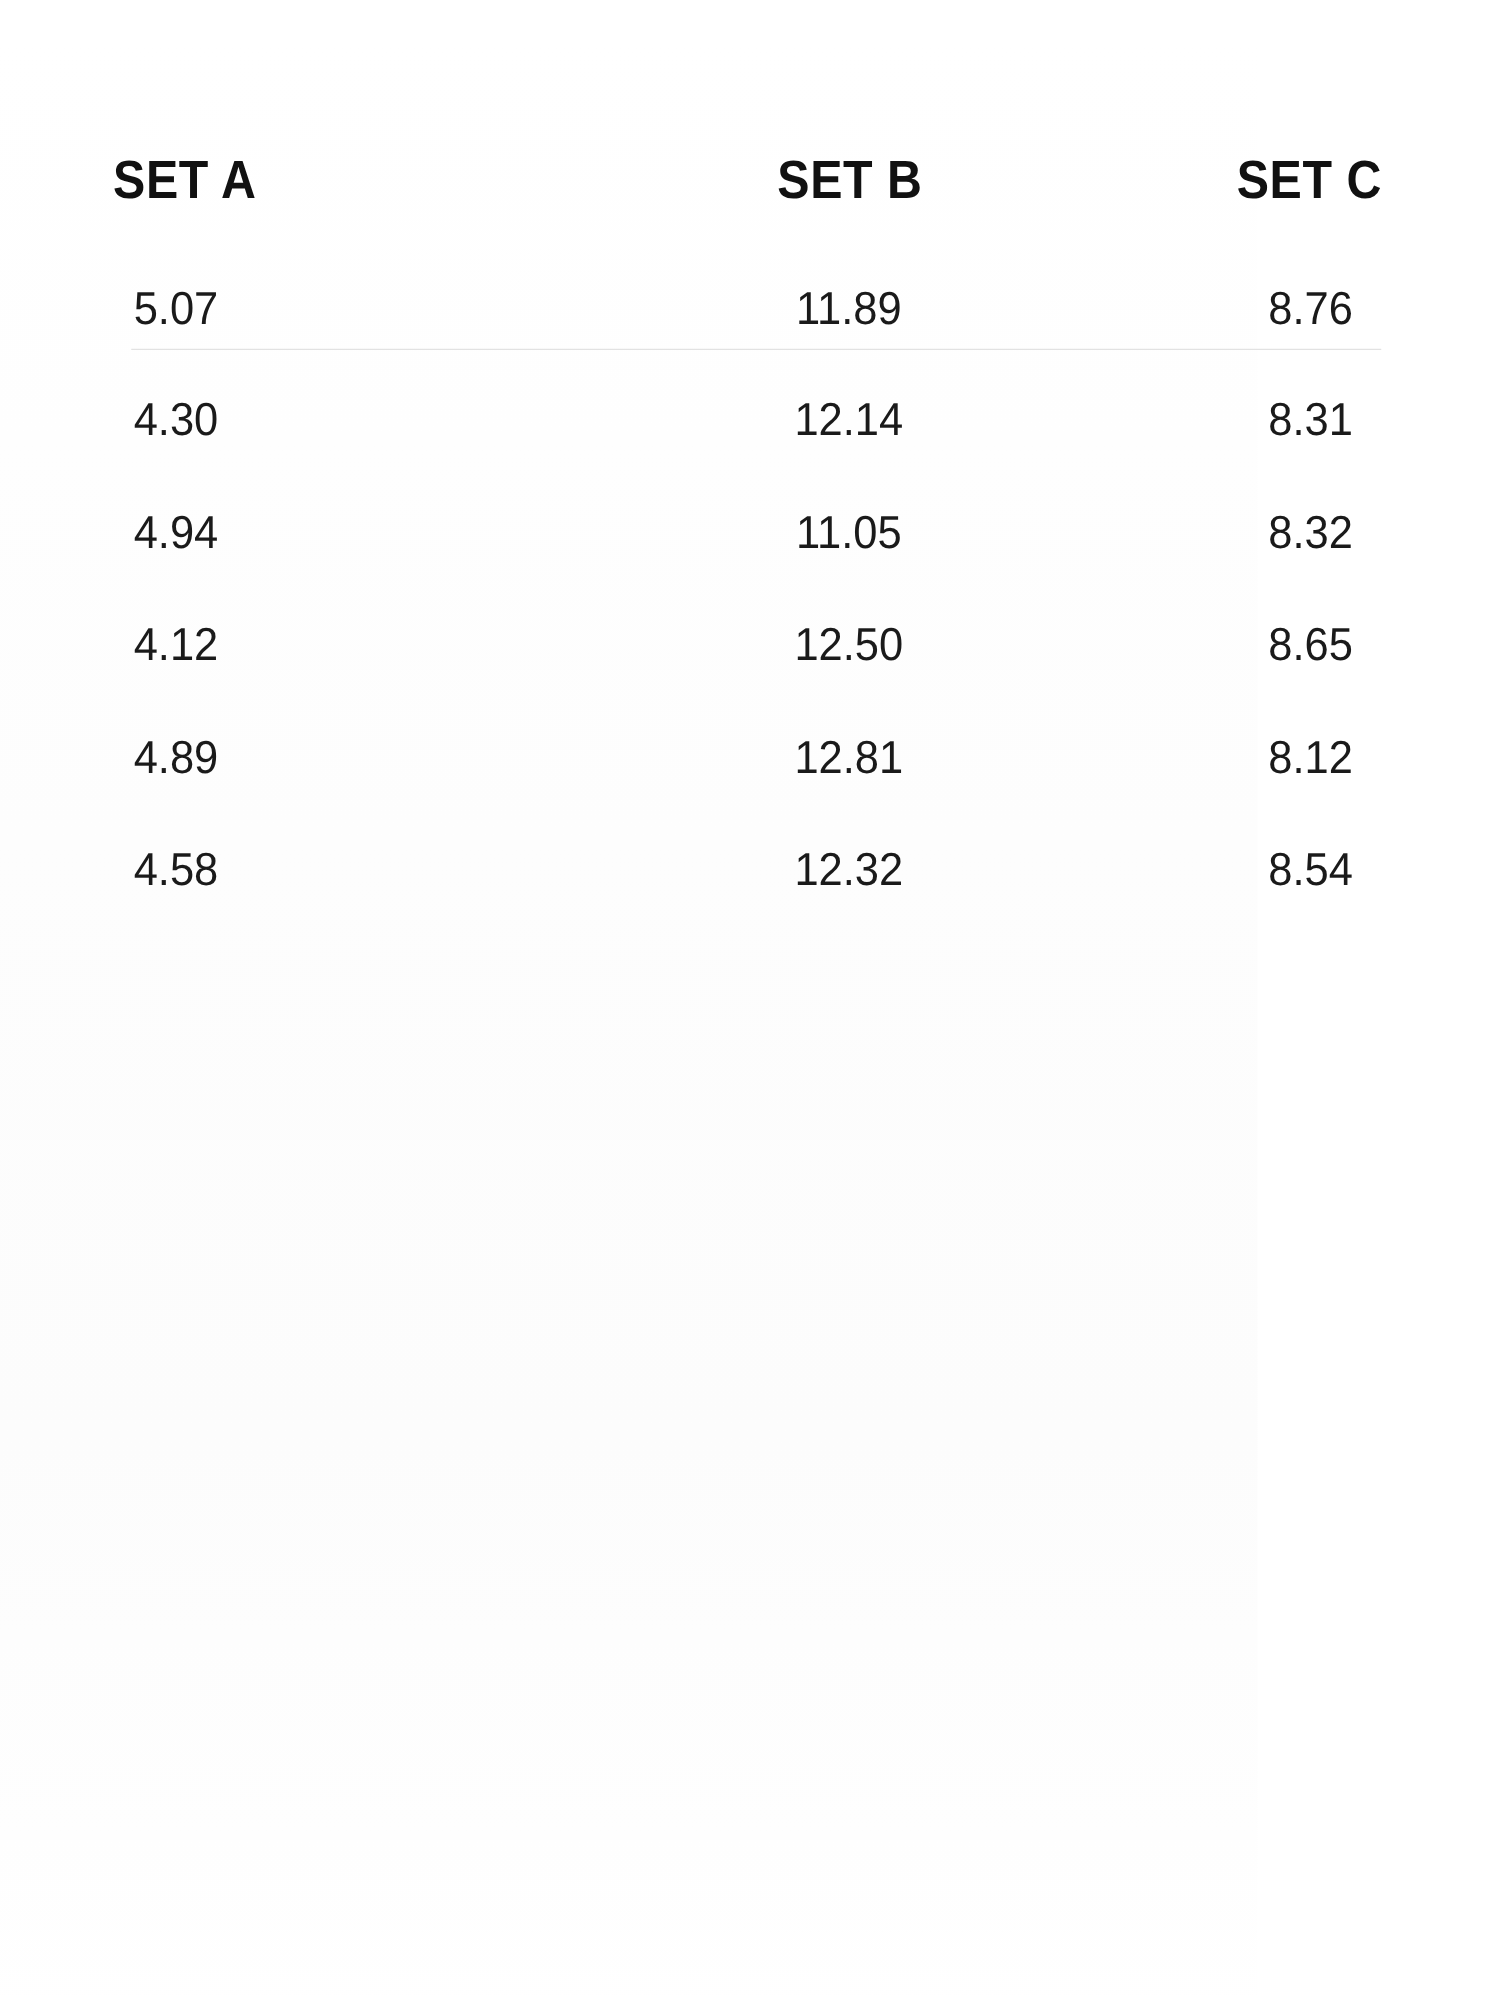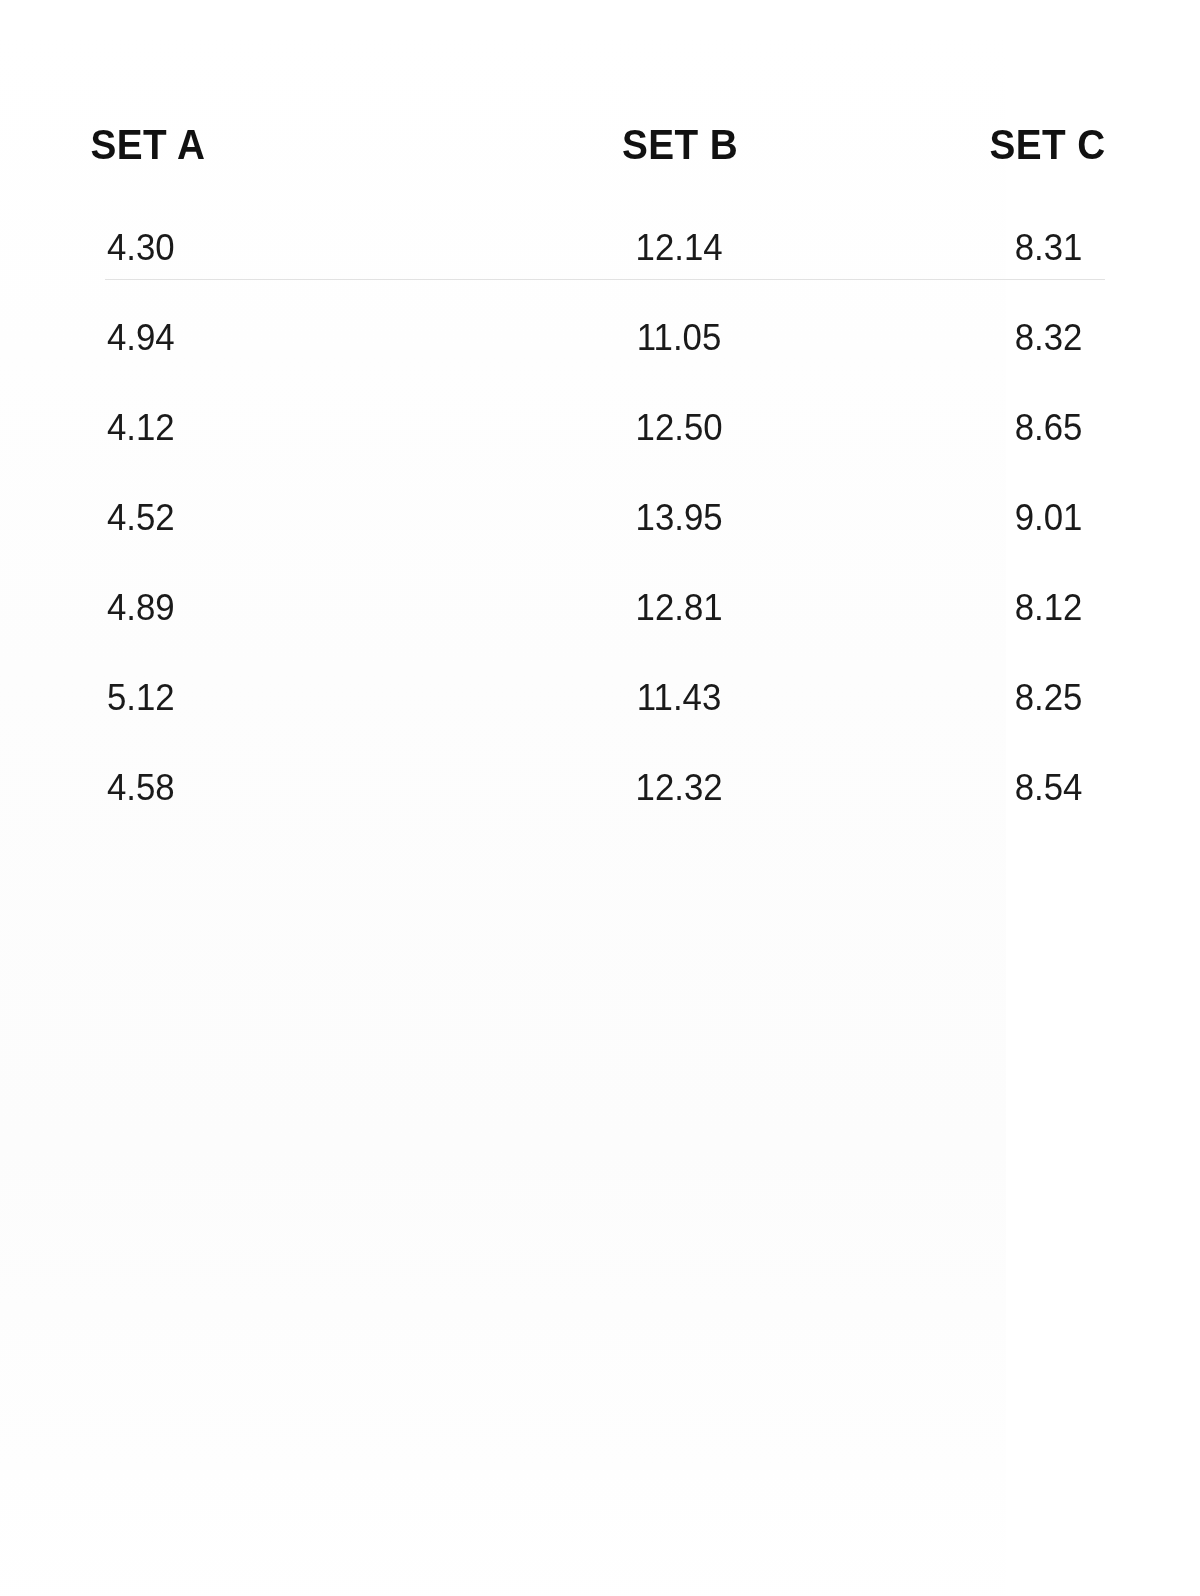--- a/index.html
+++ b/index.html
@@ -124,20 +124,31 @@
           <th class="th-b">
             <span class="header-cell">SET B</span>
           </th>
           <th class="th-c">
             <span class="header-cell">SET C</span>
           </th>
         </tr>
       </thead>
       <tbody>
 
+        <tr class="row-first">
+          <td class="td-a">
+              <span class="value">5.07</span>
+            </td>
+          <td class="td-b">
+              <span class="value">11.89</span>
+            </td>
+          <td class="td-c">
+              <span class="value">8.76</span>
+            </td>
+        </tr>
 
         <tr>
           <td class="td-a">
               <span class="value">4.30</span>
             </td>
           <td class="td-b">
               <span class="value">12.14</span>
             </td>
           <td class="td-c">
               <span class="value">8.31</span>
@@ -165,56 +176,34 @@
             </td>
           <td class="td-c">
               <span class="value">8.65</span>
             </td>
         </tr>
 
 
 
 
 
-        <tr>
-          <td class="td-a">
-              <span class="value">4.52</span>
-            </td>
-          <td class="td-b">
-              <span class="value">13.95</span>
-            </td>
-          <td class="td-c">
-              <span class="value">9.01</span>
-            </td>
-        </tr>
 
         <tr>
           <td class="td-a">
               <span class="value">4.89</span>
             </td>
           <td class="td-b">
               <span class="value">12.81</span>
             </td>
           <td class="td-c">
               <span class="value">8.12</span>
             </td>
         </tr>
 
 
-        <tr>
-          <td class="td-a">
-              <span class="value">5.12</span>
-            </td>
-          <td class="td-b">
-              <span class="value">11.43</span>
-            </td>
-          <td class="td-c">
-              <span class="value">8.25</span>
-            </td>
-        </tr>
 
         <tr>
           <td class="td-a">
               <span class="value">4.58</span>
             </td>
           <td class="td-b">
               <span class="value">12.32</span>
             </td>
           <td class="td-c">
               <span class="value">8.54</span>

